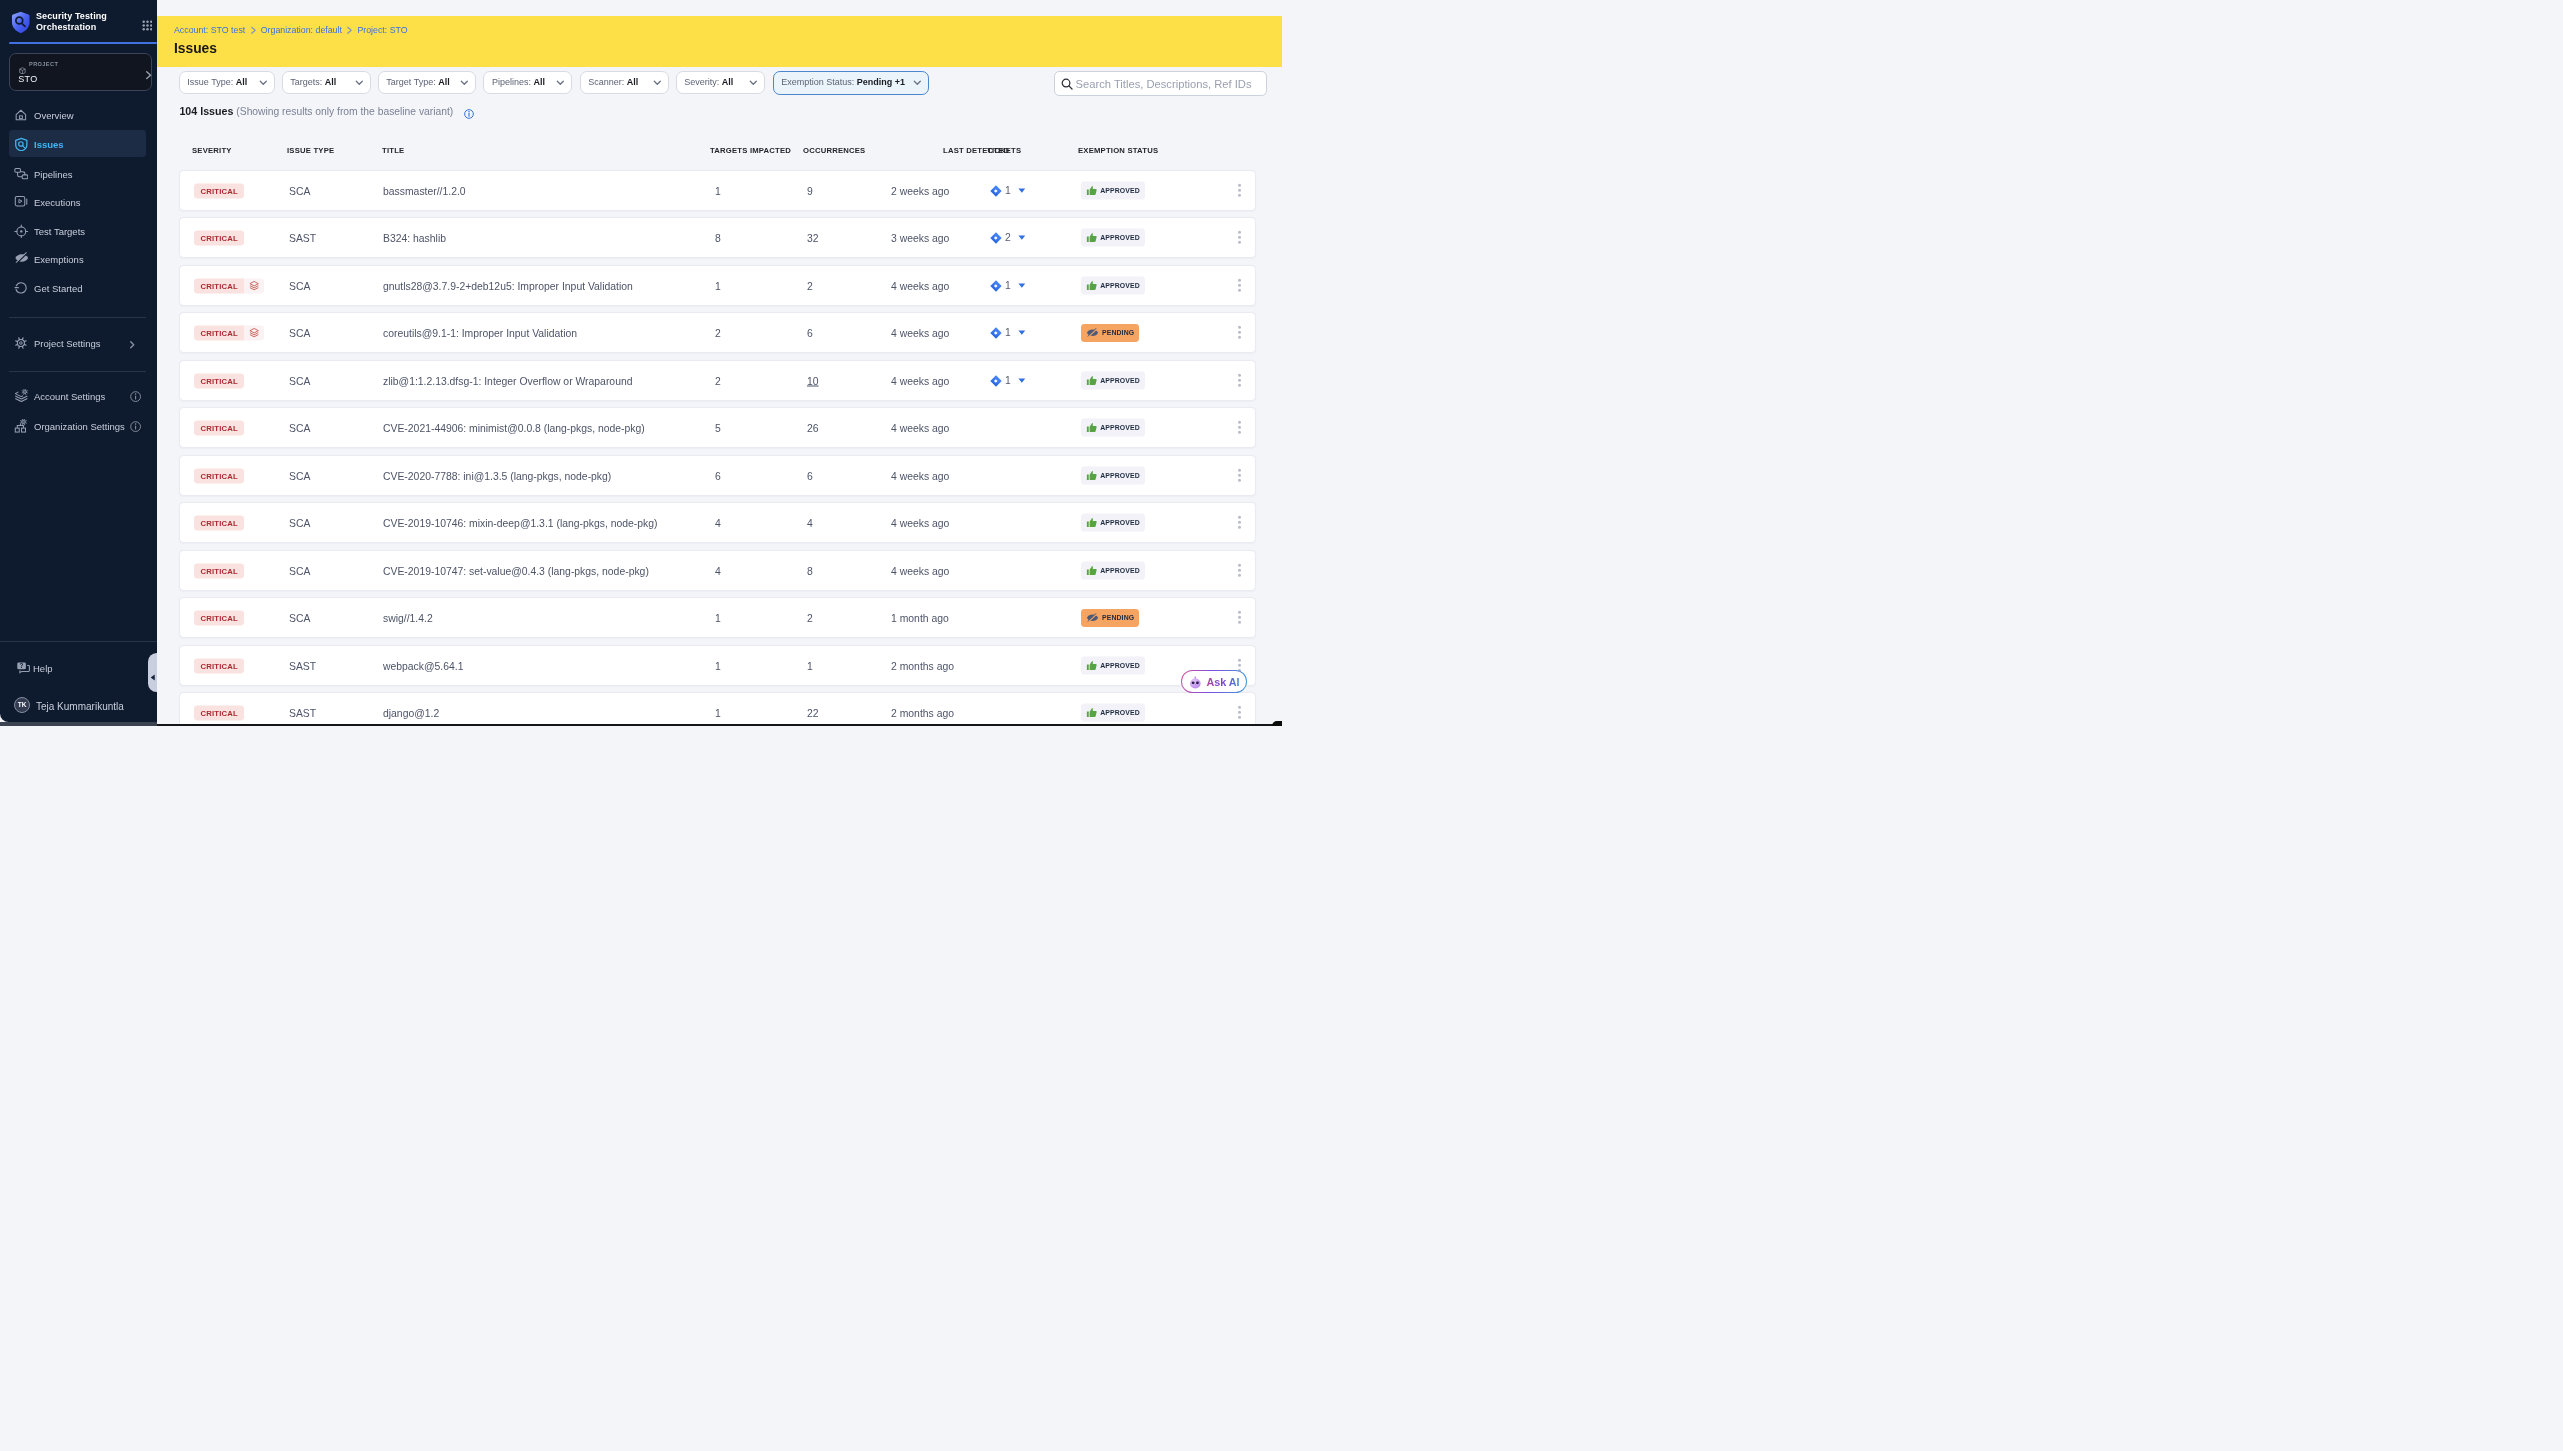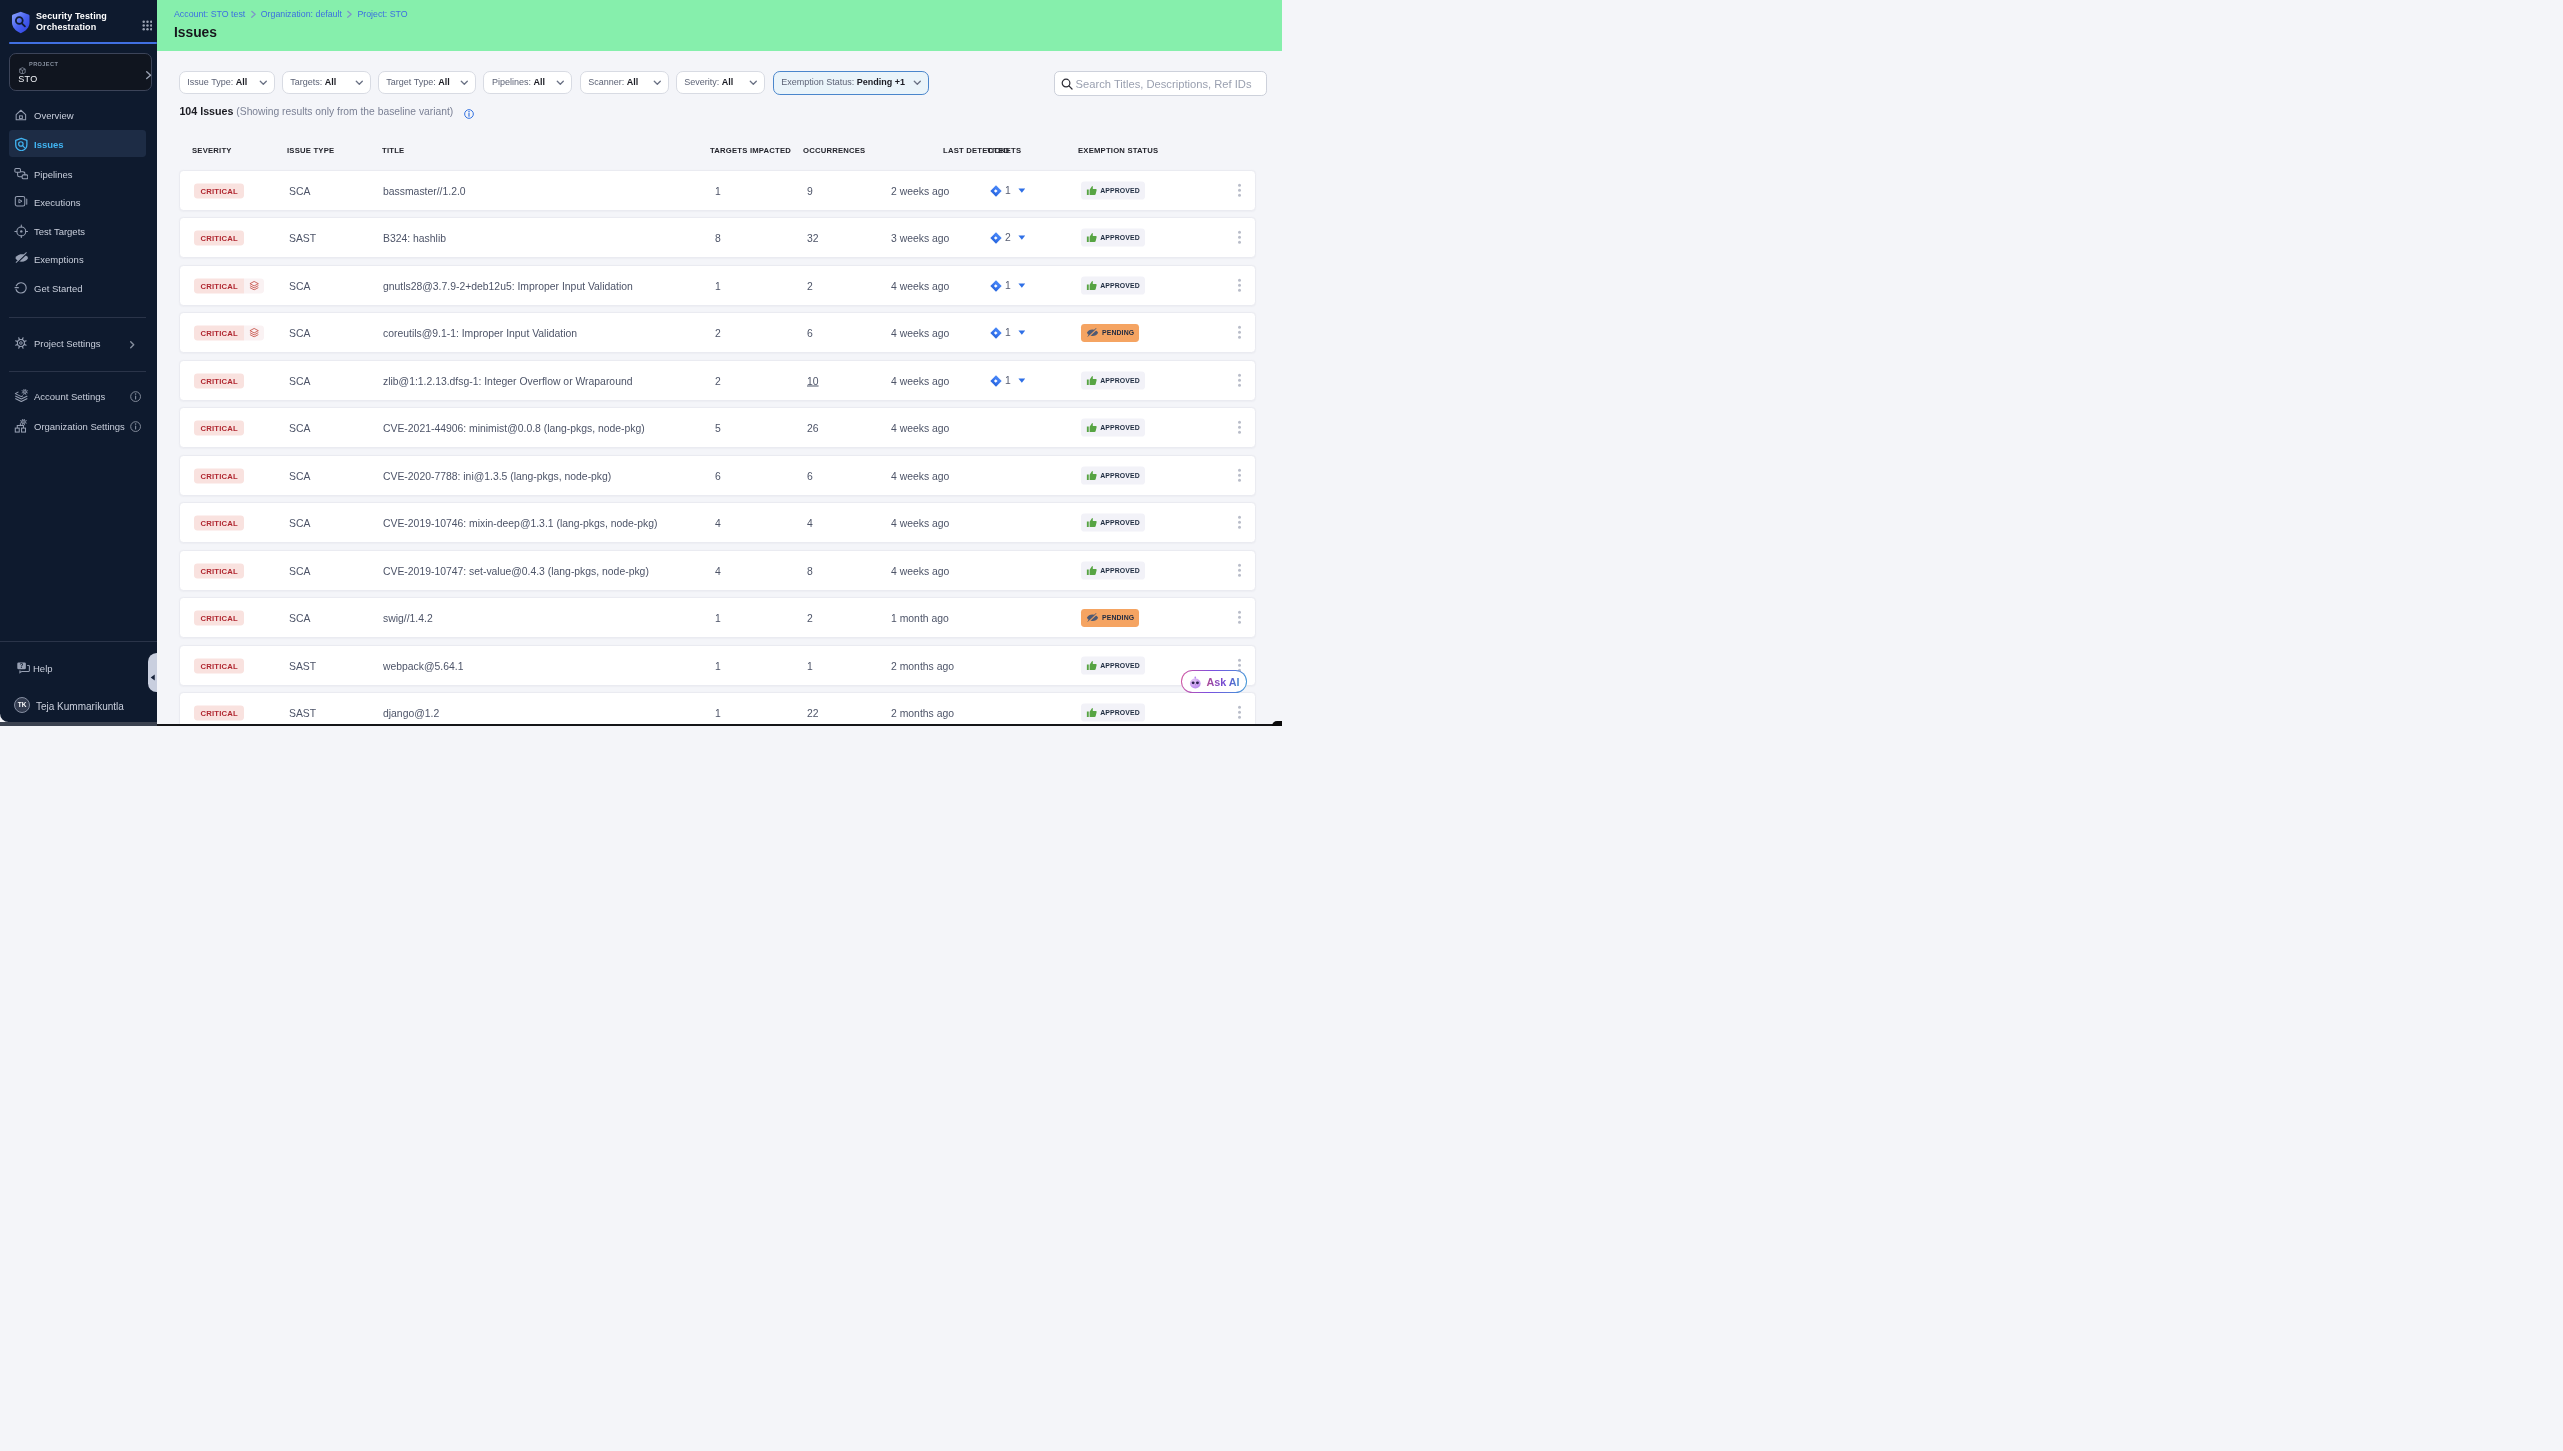--- a/index.html
+++ b/index.html
@@ -12,21 +12,21 @@
 #projbox{position:absolute;left:9px;top:53px;width:143px;height:38px;border:0.9px solid #3c4459;border-radius:6.9px;background:#10151f;}
 #projbox .plabel{position:absolute;left:19px;top:7.3px;font-size:5.6px;font-weight:bold;letter-spacing:0.4px;color:#87909f;}
 #projbox .pname{position:absolute;left:8.2px;top:20px;font-size:9px;font-weight:normal;color:#f2f4f8;letter-spacing:0.3px;}
 .navrow{position:absolute;left:0;width:130px;height:27px;}
 .navrow .ic{position:absolute;left:13.8px;top:50%;transform:translateY(-50%);width:13.8px;height:13.8px;}
 .navrow .lb{position:absolute;left:34px;top:50%;transform:translateY(-50%);font-size:9.5px;color:#c9cfdc;white-space:nowrap;}
 #active{position:absolute;left:8.6px;top:130px;width:137px;height:27px;background:#1d2c45;border-radius:3.4px;}
 .sbdiv{position:absolute;left:8.6px;width:137px;height:0.9px;background:#2a3449;}
 
 #main{position:absolute;left:157px;top:0;width:1125px;height:726px;background:#f4f5f9;}
-#tophdr{position:absolute;left:0;top:0;width:1125px;height:51px;background:#86efac;}
+#tophdr{position:absolute;left:0;top:16px;width:1125px;height:51px;background:#fde047;}
 .bc{font-size:8.8px;color:#3b6fe0;}
 #h1{position:absolute;left:17px;top:25px;font-size:13.8px;font-weight:bold;color:#17171d;}
 .pill{position:absolute;top:71px;height:23px;background:#fff;border:0.9px solid #d8dbe3;border-radius:6.9px;font-size:9px;color:#5d6376;line-height:21px;padding-left:7.3px;white-space:nowrap;}
 .pill b{color:#1b1c24;}
 .pill svg{position:absolute;right:6.9px;top:7.7px;}
 #expill{background:#eaf4fa;border:1.3px solid #4a86cc;color:#5d6376;}
 #search{position:absolute;left:897px;top:71px;width:213px;height:25px;background:#fff;border:0.9px solid #cdd1db;border-radius:5.2px;}
 #search span{position:absolute;left:20.6px;top:5.6px;font-size:11.2px;color:#9aa0b0;white-space:nowrap;}
 #countline{position:absolute;left:22.4px;top:105px;font-size:10.3px;color:#7b8195;}
 #countline b{color:#1b1b22;font-size:10.7px;}

